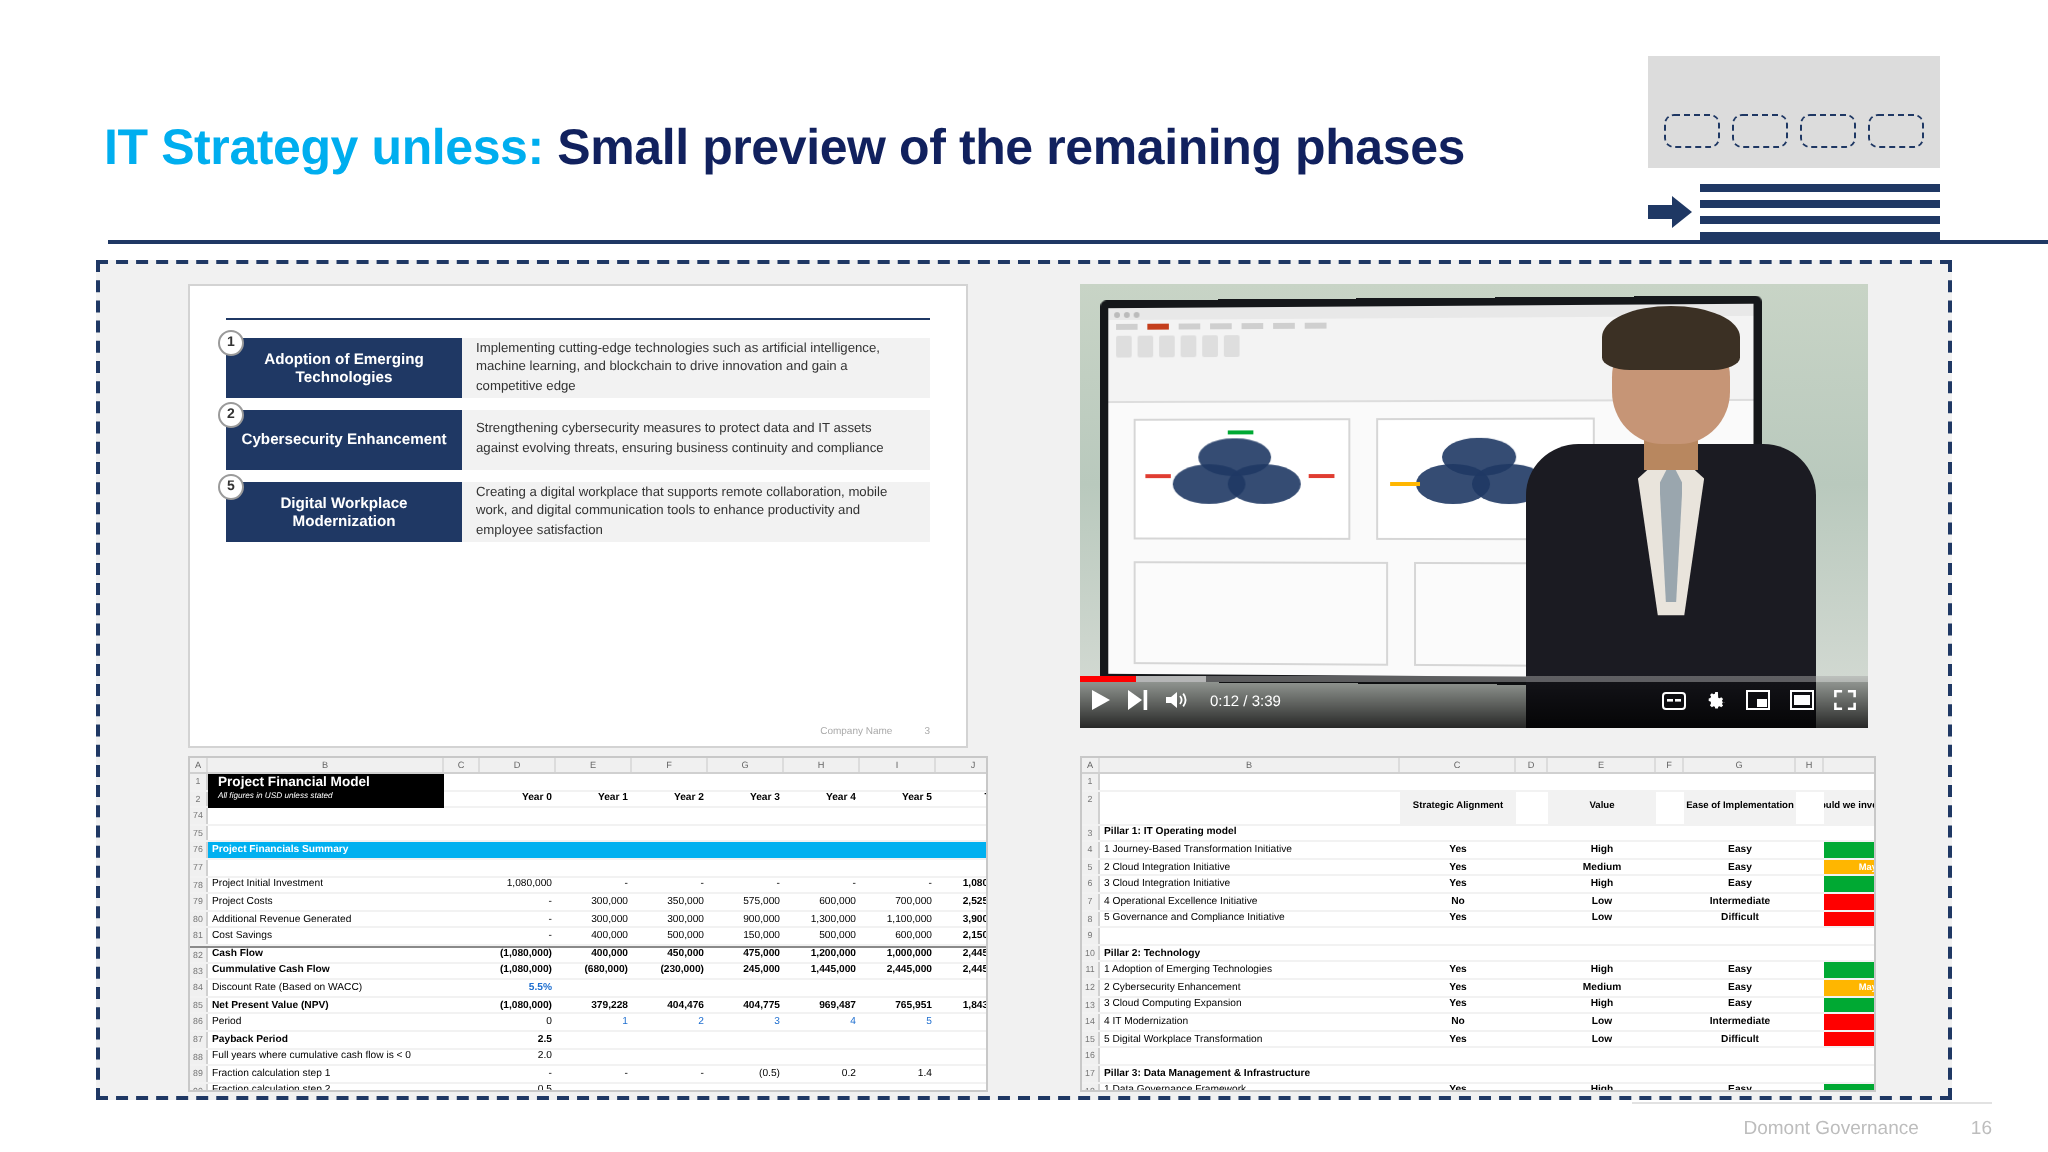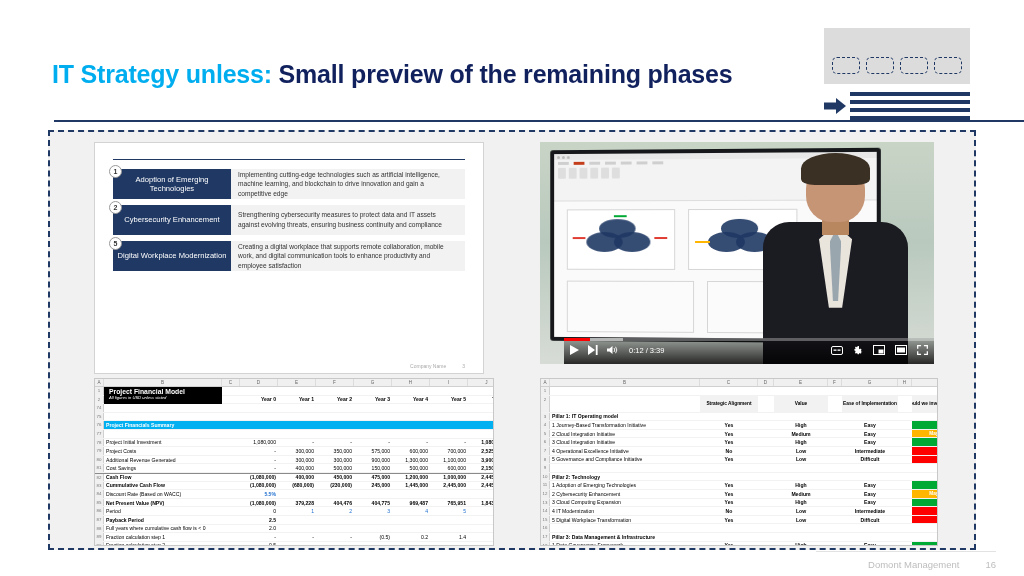--- a/index.html
+++ b/index.html
@@ -71,21 +71,21 @@
     position: relative; height: 30px;
   }
   .init-num {
     position: absolute; left: -4px; top: -4px; width: 13px; height: 13px;
     border-radius: 50%; background: #fff; border: 1px solid #9a9a9a;
     font-size: 7px; line-height: 11px; text-align: center; color: #333;
     z-index: 3; font-weight: bold;
   }
   .init-label {
     width: 118px; background: #1f3864; color: #fff;
-    font-size: 7.6px; font-weight: normal; text-align: center;
+    font-size: 7.6px; font-weight: bold; text-align: center;
     display: flex; align-items: center; justify-content: center;
     padding: 2px 4px; line-height: 1.25;
   }
   .init-desc {
     flex: 1; background: #f2f2f2; color: #333;
     font-size: 6.6px; line-height: 1.45; padding: 4px 7px;
     display: flex; align-items: center;
   }
   #slide-foot {
     position: absolute; right: 18px; bottom: 4px;
@@ -143,21 +143,20 @@
     position: absolute; left: 40%; top: 33%; width: 20%; height: 40%;
     background: #e9e4dc; clip-path: polygon(50% 0,100% 18%,70% 100%,30% 100%,0 18%);
   }
   #tie {
     position: absolute; left: 46.5%; top: 36%; width: 7%; height: 34%;
     background: #9aa6ae; clip-path: polygon(50% 0,100% 16%,72% 100%,28% 100%,0 16%);
   }
   #video-controls {
     position: absolute; left: 0; right: 0; bottom: 0; height: 26px;
     background: linear-gradient(180deg, rgba(0,0,0,.25), rgba(0,0,0,.82));
-    margin-left: 24px;
   }
   #progress-track {
     position: absolute; top: 0; left: 0; right: 0; height: 2.5px;
     background: rgba(255,255,255,.32);
   }
   #progress-buffer { position: absolute; left:0; top:0; height:100%; width: 16%;
     background: rgba(255,255,255,.55); }
   #progress-played { position: absolute; left:0; top:0; height:100%; width: 7%;
     background: #ff0000; }
   #ctl-left {
@@ -755,15 +754,15 @@
             <div class="cell verdict v-yes" style="width: 62px; flex: 0 0 auto;">Yes</div>
           </div>
         </div>
     </div>
   </div>
 
 </div>
 
 <div id="footer-rule"></div>
 <div id="footer">
-  <span>Domont Management</span>
+  <span>Domont Governance</span>
   <span>16</span>
 </div>
 
 </body></html>

